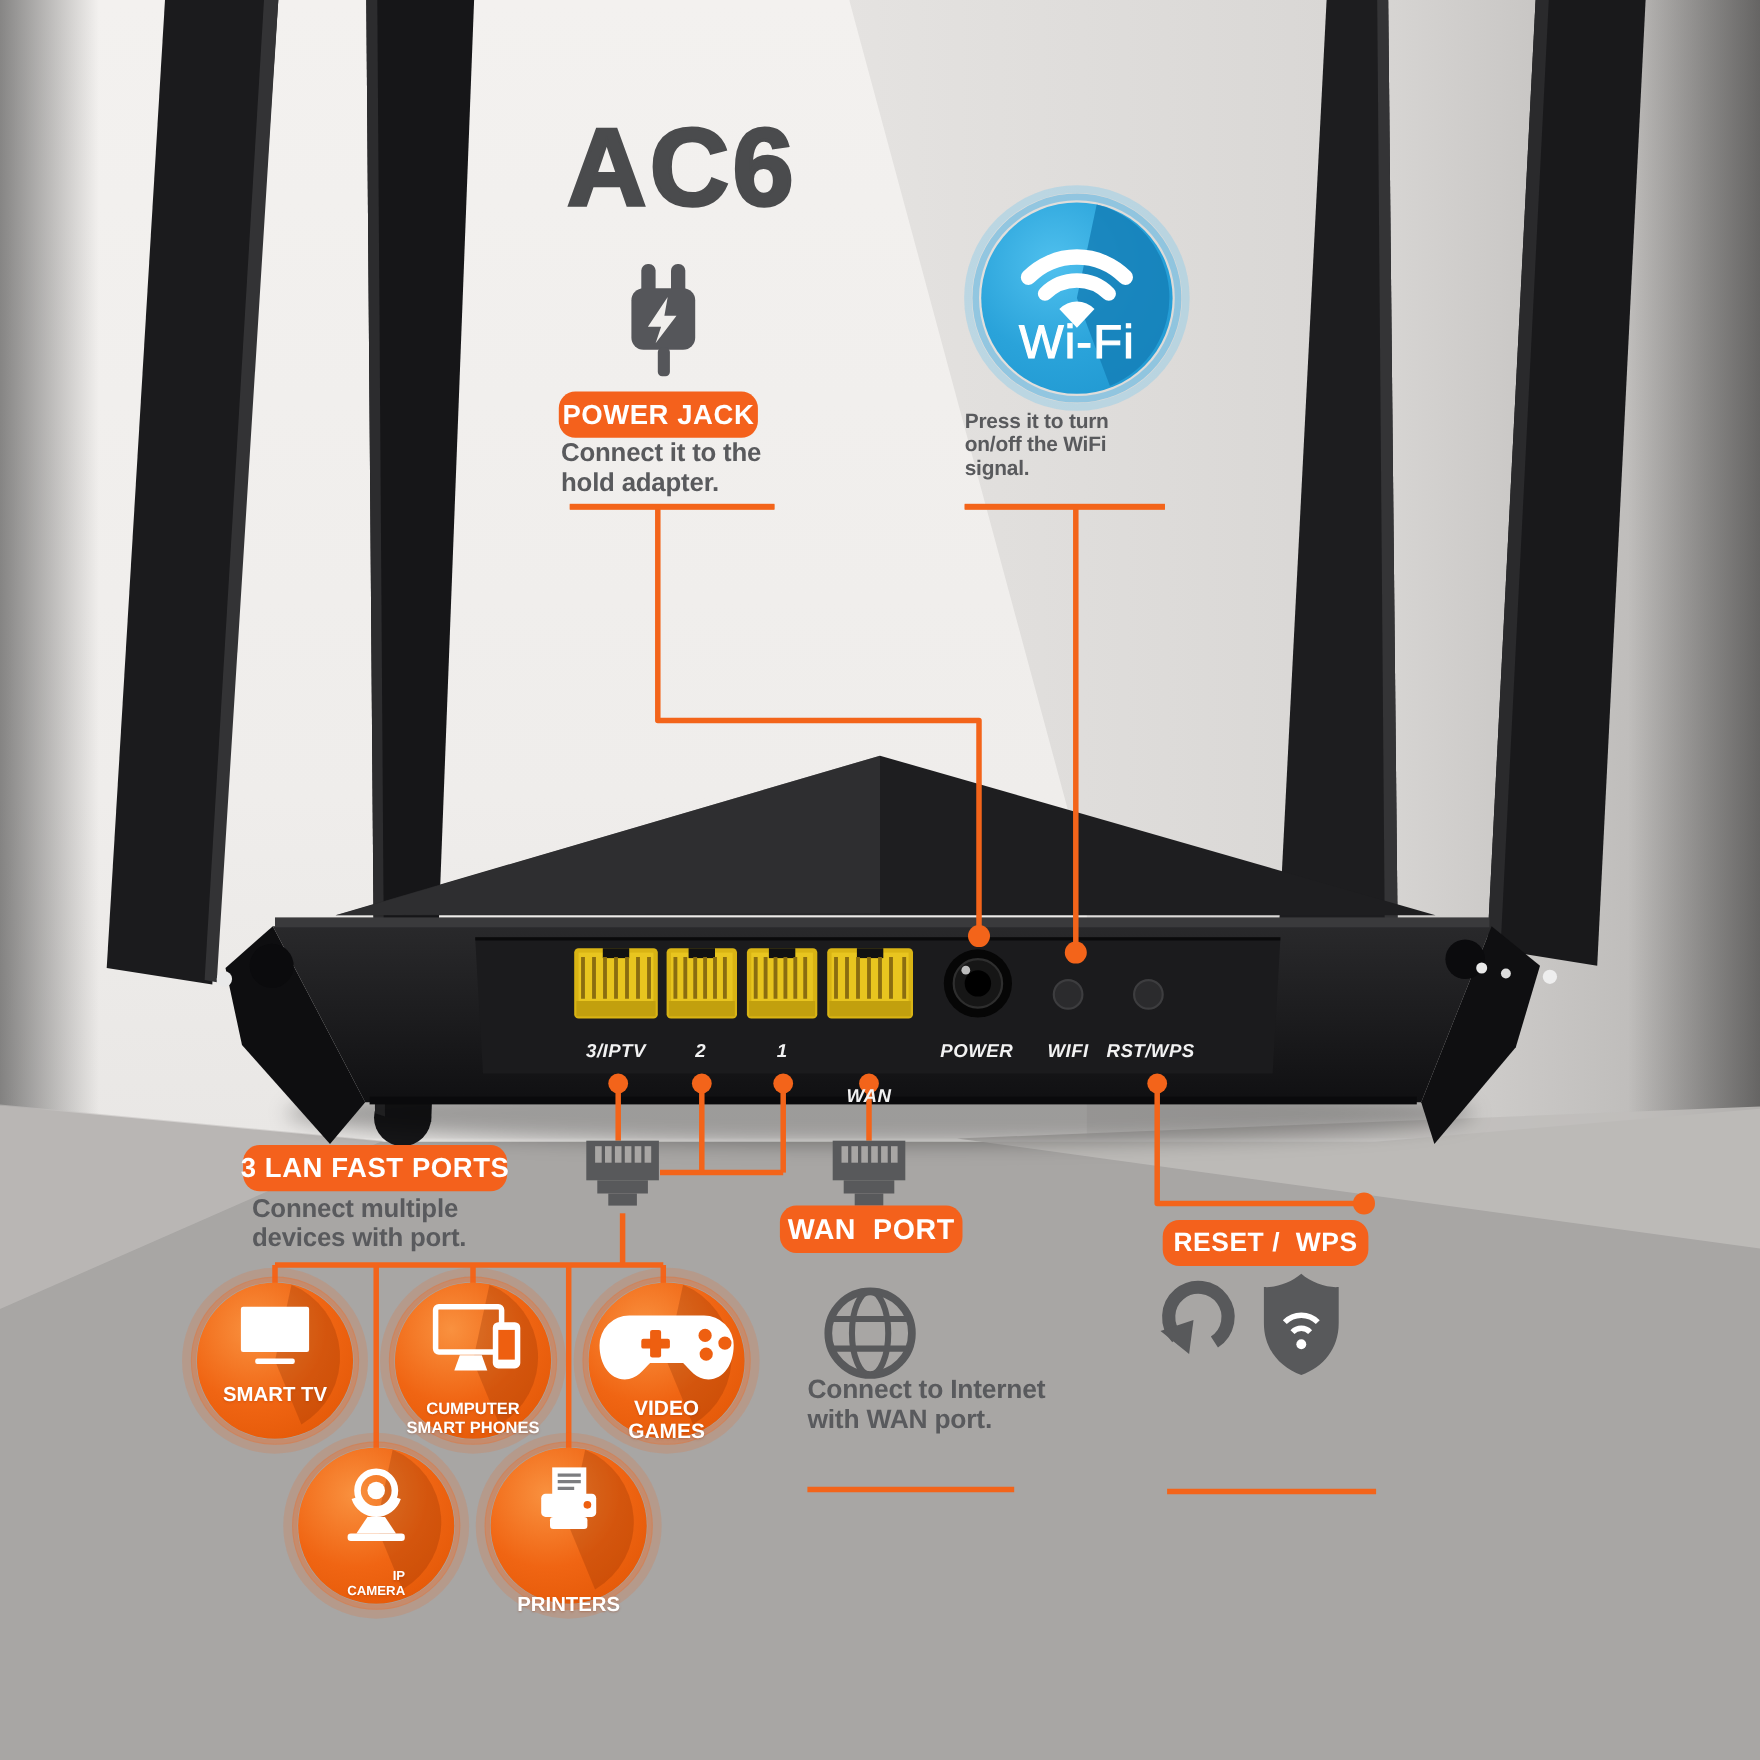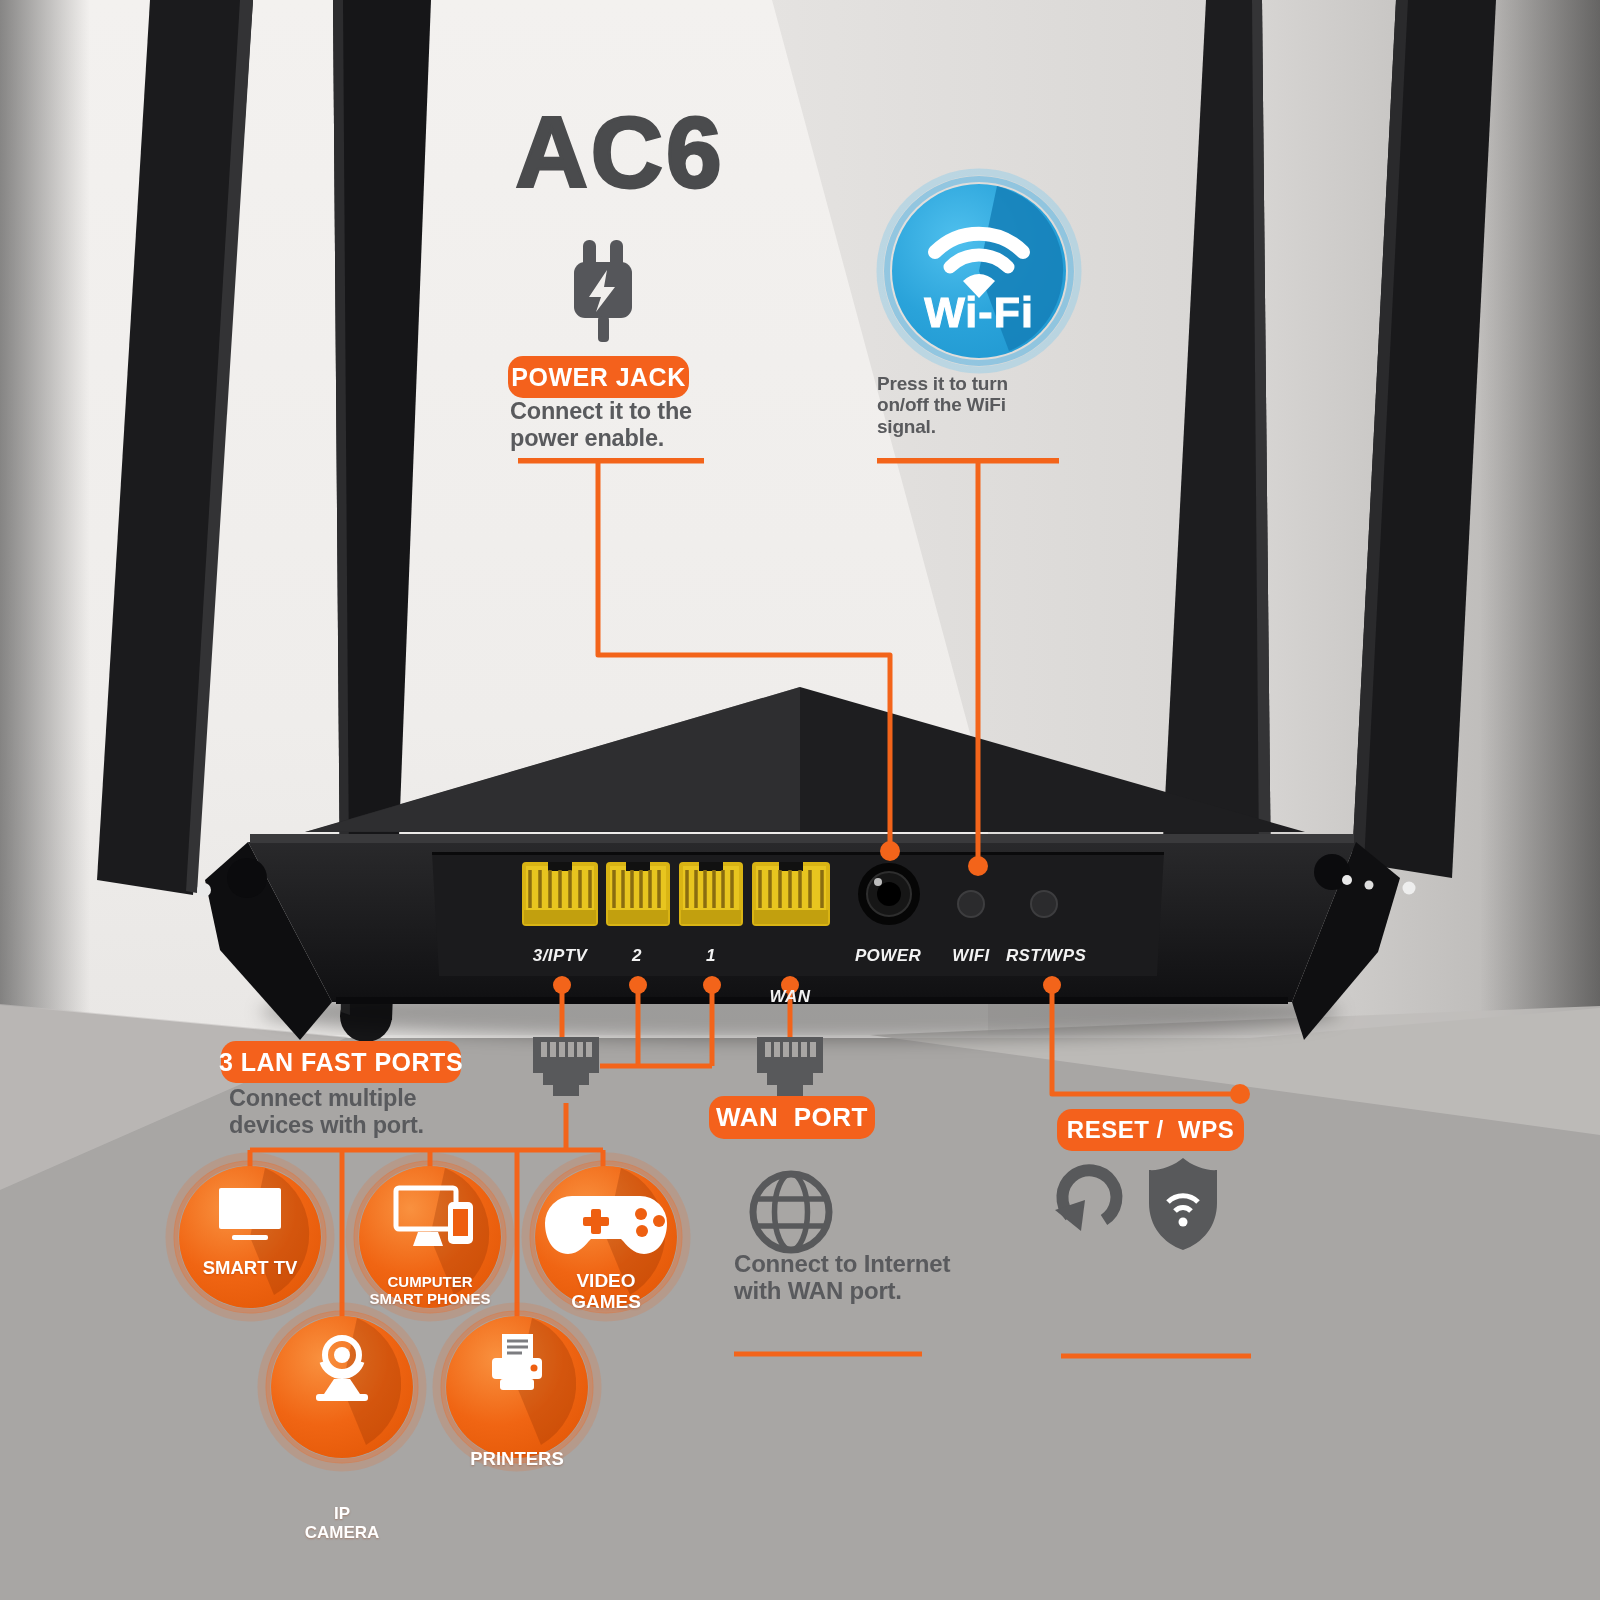--- a/index.html
+++ b/index.html
@@ -28,21 +28,21 @@
   .underline{position:absolute;height:5px;background:#f3641a;}
   .portlabel{position:absolute;transform:translateX(-50%);color:#f2f2f2;
     font-weight:bold;font-size:17px;letter-spacing:.4px;white-space:nowrap;font-style:italic;}
   .devlabel{position:absolute;transform:translate(-50%,-50%);color:#fff;
     font-weight:bold;text-align:center;white-space:pre-line;line-height:1.1;
     text-shadow:0 1px 2px rgba(150,50,0,.35);}
   #title{position:absolute;left:385px;top:95px;width:470px;text-align:center;
     font-size:100px;font-weight:bold;color:#4a4b4d;letter-spacing:3px;
     -webkit-text-stroke:3px #4a4b4d;}
   #wifi-label{position:absolute;left:979px;top:312px;transform:translate(-50%,-50%);
-    color:#fff;font-weight:bold;font-size:43px;letter-spacing:1px;
+    color:#fff;font-weight:normal;font-size:43px;letter-spacing:1px;
     -webkit-text-stroke:1px #fff;}
 </style>
 </head>
 <body>
 
 <div id="stage">
 
   <div class="abs" id="wall-left"></div>
   <div class="abs" id="wall-right"></div>
   <div class="abs" id="edge-left"></div>
@@ -304,21 +304,21 @@
         <rect x="500" y="1379" width="34" height="11" rx="3" fill="#fff"></rect>
       </g>
     </g>
   </svg>
 
   <div id="title">AC6</div>
   <div id="wifi-label">Wi-Fi</div>
 
   <div class="badge" style="left:508px;top:356px;width:181px;height:42px;font-size:25px;">POWER JACK</div>
   <div class="desc" style="left:510px;top:398px;font-size:23.5px;">Connect it to the
-power enable.</div>
+hold adapter.</div>
 
   <div class="desc" style="left:877px;top:373px;font-size:19px;">Press it to turn
 on/off the WiFi
 signal.</div>
 
   <div class="badge" style="left:221px;top:1041px;width:240px;height:42px;font-size:25px;">3 LAN FAST PORTS</div>
   <div class="desc" style="left:229px;top:1085px;font-size:23.5px;">Connect multiple
 devices with port.</div>
 
   <div class="badge" style="left:709px;top:1096px;width:166px;height:43px;font-size:26px;">WAN  PORT</div>
@@ -336,16 +336,16 @@
   <div class="portlabel" style="left:790px;top:946px;margin-top:41px;">WAN</div>
   <div class="portlabel" style="left:888px;top:946px;">POWER</div>
   <div class="portlabel" style="left:971px;top:946px;">WIFI</div>
   <div class="portlabel" style="left:1046px;top:946px;">RST/WPS</div>
 
   <div class="devlabel" style="left:250px;top:1268px;font-size:18.5px;">SMART TV</div>
   <div class="devlabel" style="left:430px;top:1290px;font-size:15px;">CUMPUTER
 SMART PHONES</div>
   <div class="devlabel" style="left:606px;top:1292px;font-size:19px;">VIDEO
 GAMES</div>
-  <div class="devlabel" style="left:342px;top:1524px;font-size:17px;">IP
+  <div class="devlabel" style="left:342px;top:1440px;font-size:12px;text-align:right;">IP
 CAMERA</div>
   <div class="devlabel" style="left:517px;top:1439px;font-size:18.5px;margin-top:20px;">PRINTERS</div>
 </div>
 
 </body></html>

